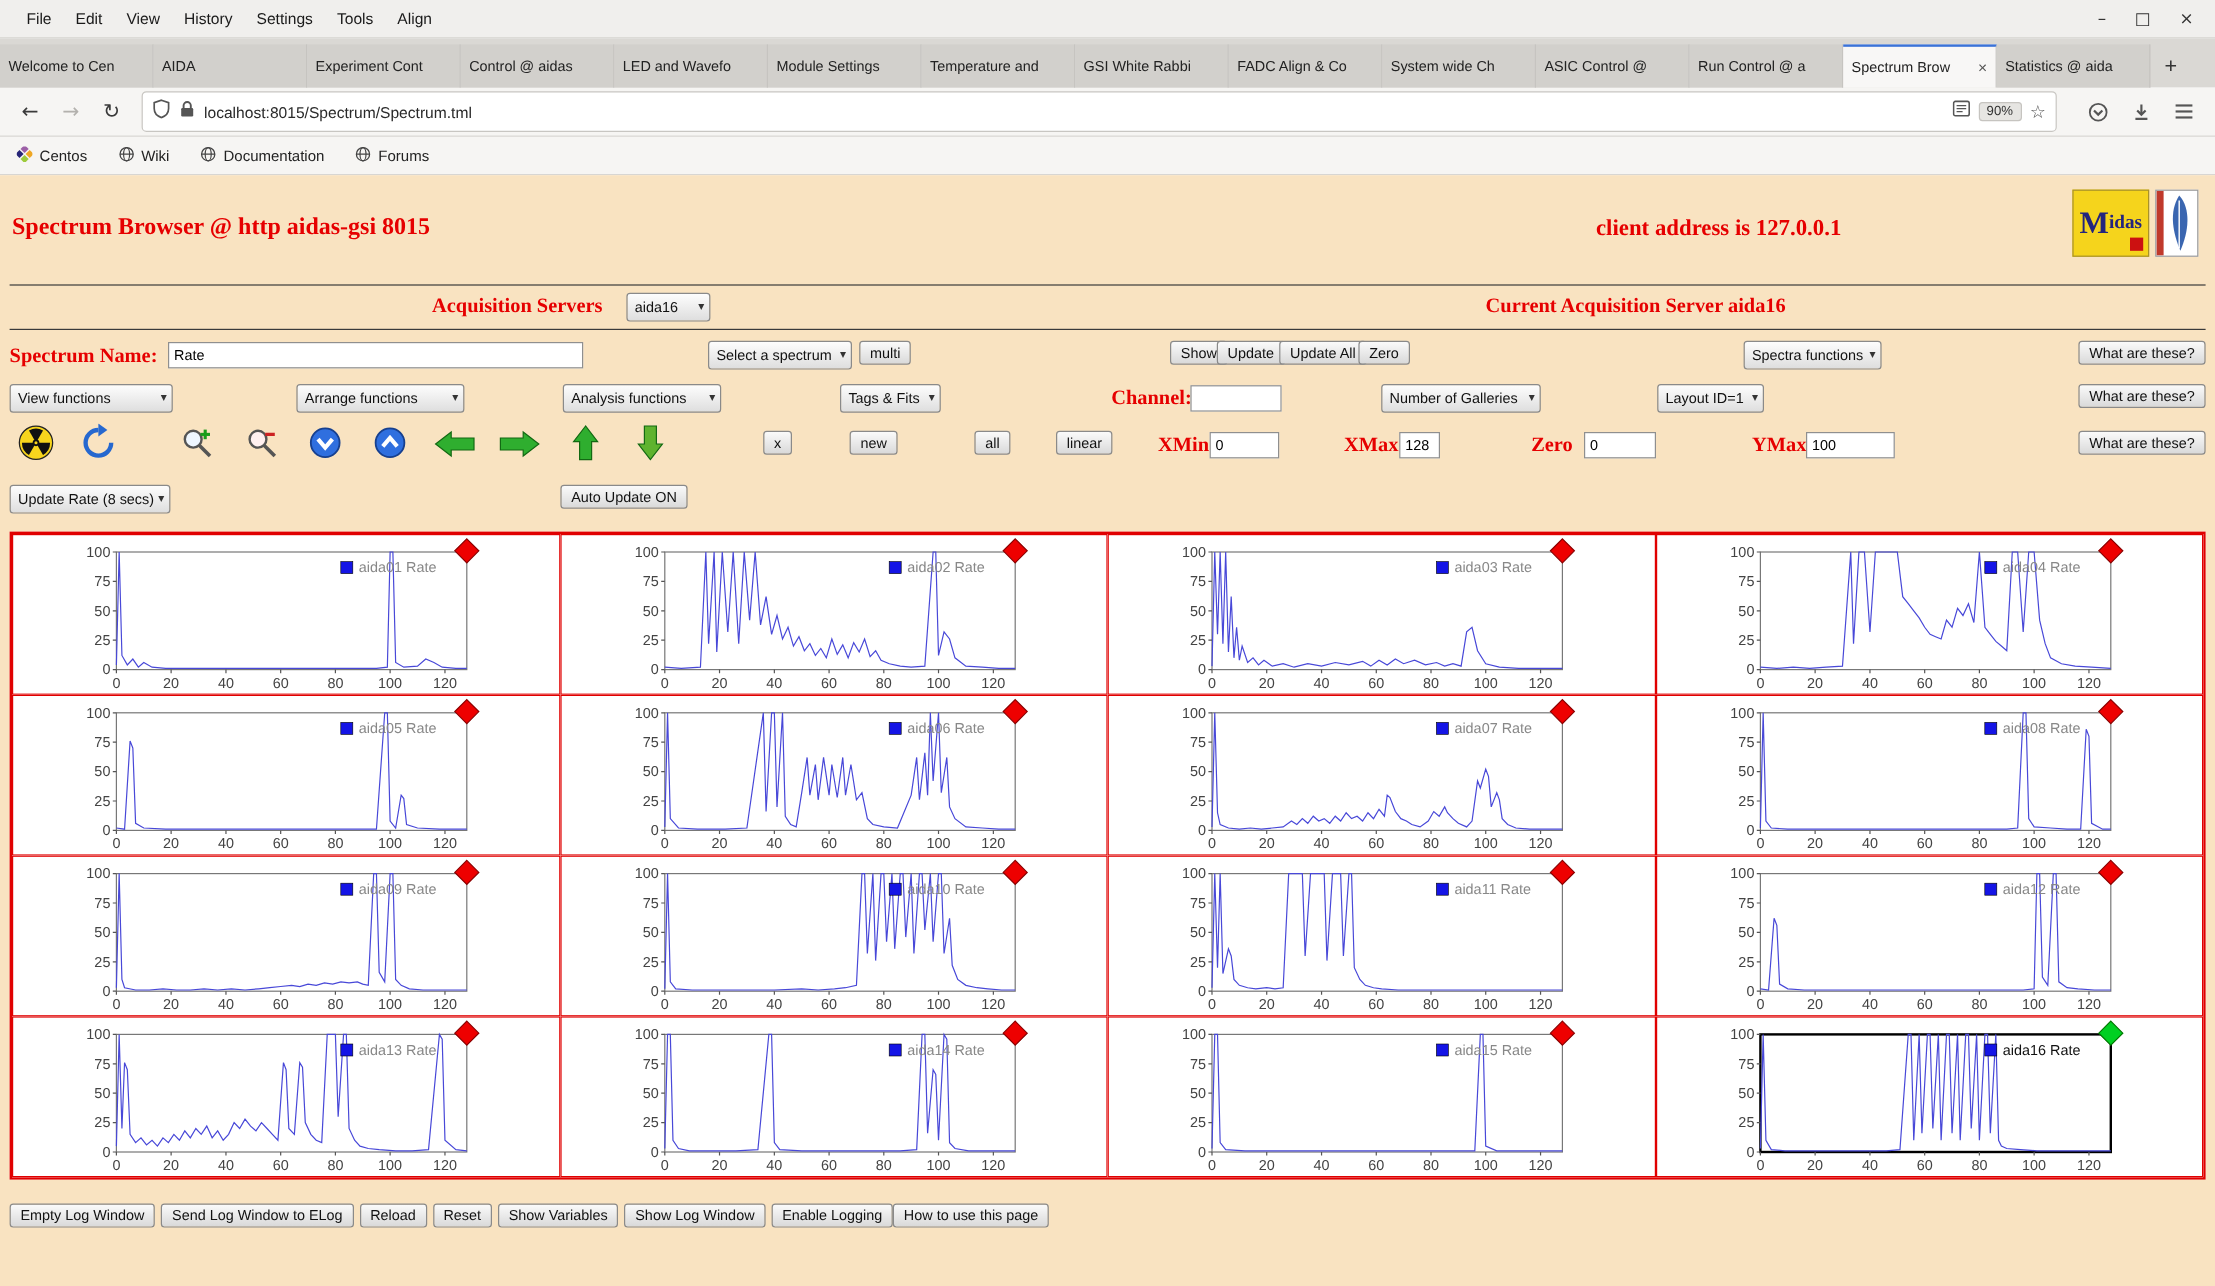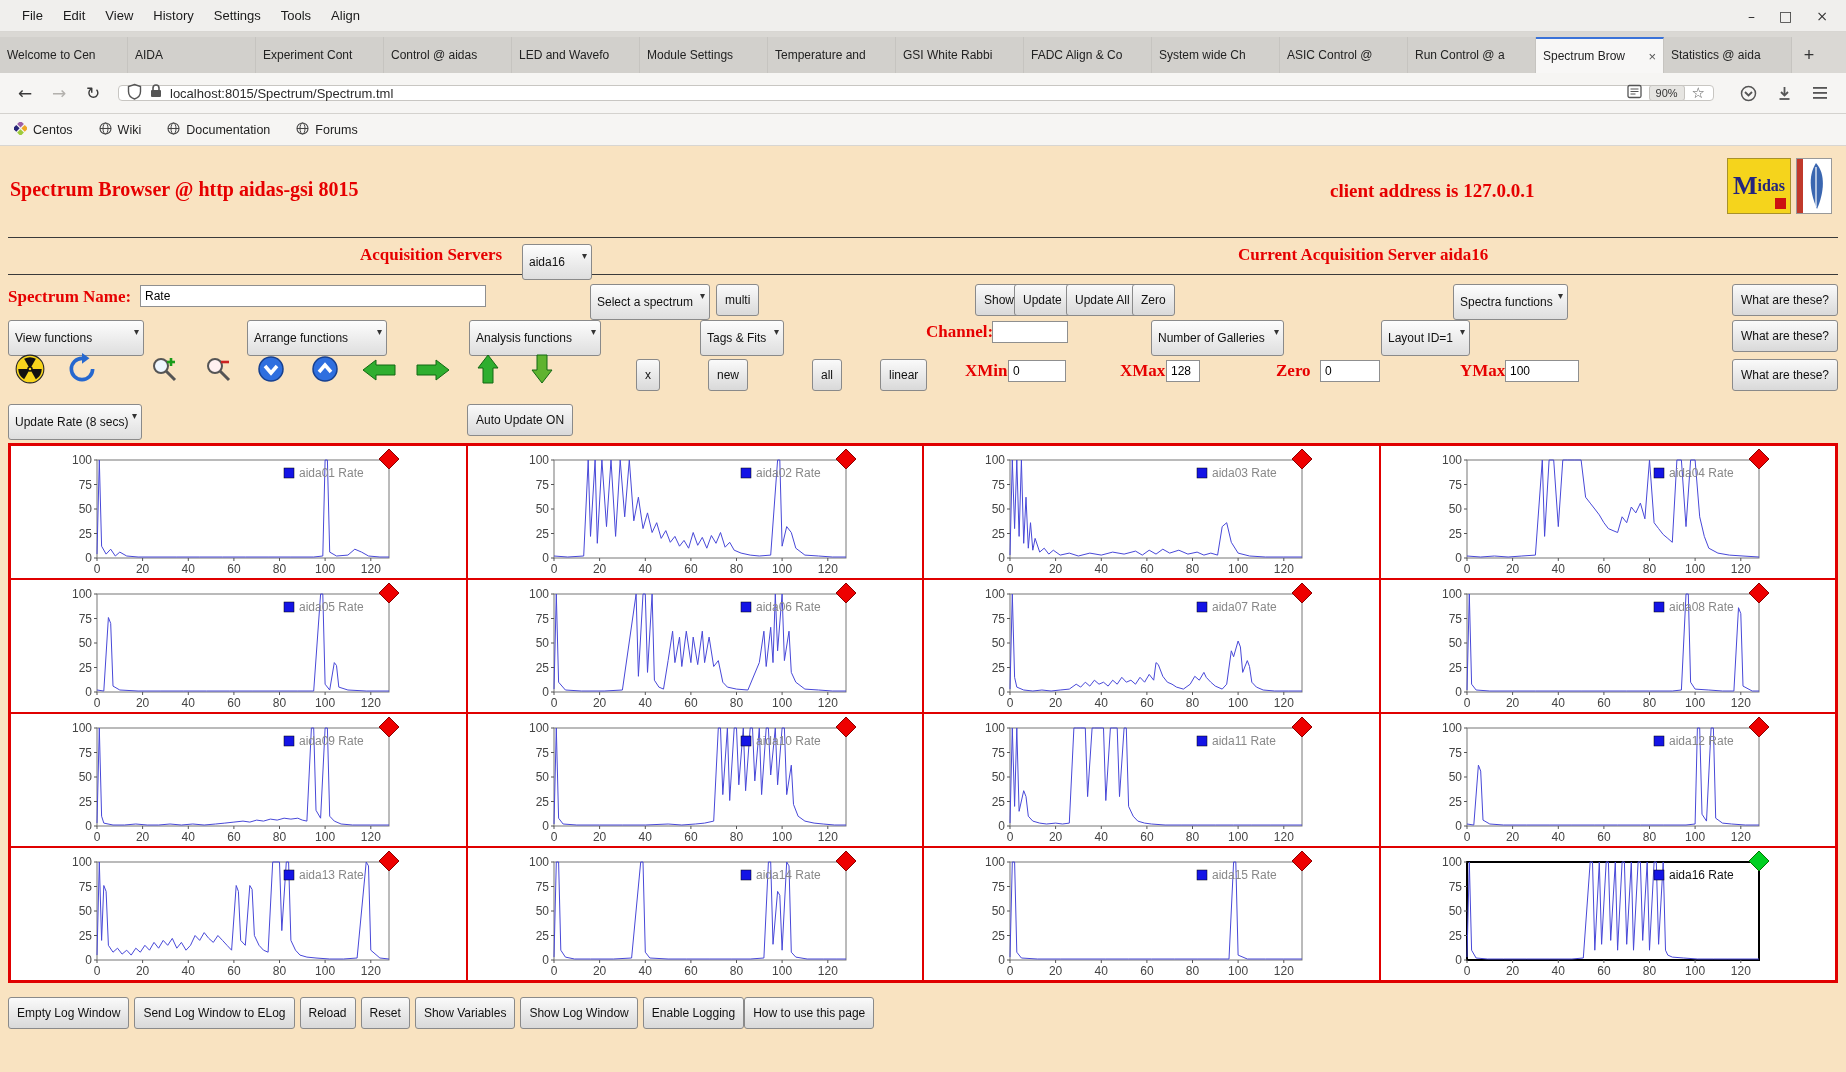--- a/index.html
+++ b/index.html
@@ -24,21 +24,21 @@
   .tab.active{background:#f8f7f6;border-top:2px solid #3a72d8}
   .tab .tclose{margin-left:4px;color:#555;font-size:13px}
   .newtab{width:34px;height:36px;display:flex;align-items:center;justify-content:center;
     font-size:18px;color:#333}
 
   .navbar{height:41px;background:#f6f5f3;border-bottom:1px solid #d4d2ce;
     display:flex;align-items:center;padding:0 10px;gap:4px}
   .navbtn{width:30px;text-align:center;font-size:17px;color:#3a3a3a;
     font-family:"DejaVu Sans",sans-serif}
   .navbtn.disabled{color:#b3b1ad}
-  .urlbar{flex:1;height:16px;background:#fff;border:1px solid #c8c6c2;border-radius:4px;
+  .urlbar{flex:1;height:34px;background:#fff;border:1px solid #c8c6c2;border-radius:4px;
     display:flex;align-items:center;padding:0 8px;margin:0 14px 0 6px;gap:7px}
   .urltext{font-size:13px;color:#2a2a2a;flex:1}
   .zoombadge{font-size:11px;background:#e6e5e2;border:1px solid #c6c4c0;border-radius:3px;
     padding:1px 6px;color:#333}
   .star{font-size:15px;color:#555;font-family:"DejaVu Sans",sans-serif}
   .navicon{width:32px;display:flex;justify-content:center}
 
   .bookbar{height:32px;background:#f6f5f3;border-bottom:1px solid #d8d6d2;
     display:flex;align-items:center;padding:0 14px;gap:26px;font-size:12.5px;color:#222}
   .bmi{display:flex;align-items:center;gap:6px}
@@ -57,25 +57,25 @@
     position:relative;font-family:"Liberation Serif",serif;color:#23247e;
     display:flex;align-items:center;justify-content:center}
   .midaslogo .m1{font-size:26px;font-weight:bold}
   .midaslogo .m2{font-size:16px;font-weight:bold}
   .midaslogo .rsq{position:absolute;right:4px;bottom:4px;width:11px;height:11px;background:#cc1111}
   .tcllogo{width:36px;height:56px;background:#fff;border:1px solid #999;position:relative;
     display:flex;align-items:center;justify-content:center}
   .rule{border:none;border-top:1px solid #3a3a3a;margin:1px 0}
 
   .crow{position:relative}
-  .btn{position:absolute;top:3px;height:32px;background:linear-gradient(#fafafa,#d9d9d9);
+  .btn{position:absolute;top:3px;height:20px;background:linear-gradient(#fafafa,#d9d9d9);
     border:1px solid #8a8a8a;border-radius:3px;font-size:12px;color:#111;padding:0 8px;
     display:flex;align-items:center;white-space:nowrap;font-family:"Liberation Sans",sans-serif}
   .btn.flow{position:static}
-  .sel{position:absolute;top:3px;height:36px;background:linear-gradient(#fdfdfd,#dedede);
+  .sel{position:absolute;top:3px;height:24px;background:linear-gradient(#fdfdfd,#dedede);
     border:1px solid #8a8a8a;border-radius:3px;font-size:12px;color:#111;
     display:flex;align-items:center;padding:0 18px 0 6px;white-space:nowrap;overflow:hidden}
   .sel:after{content:"▾";position:absolute;right:4px;top:5px;font-size:10px;color:#333;
     font-family:"DejaVu Sans",sans-serif}
   .inp{position:absolute;top:4px;height:22px;border:1px solid #8f8f8f;background:#fff;
     font-size:12px;padding:0 4px;font-family:"Liberation Sans",sans-serif}
   .ibtn{position:absolute;top:2px}
 
   .grid{margin-top:10px;border:2px solid #e00000;display:grid;
     grid-template-columns:repeat(4,1fr);grid-template-rows:repeat(4,134px);background:#fff}

